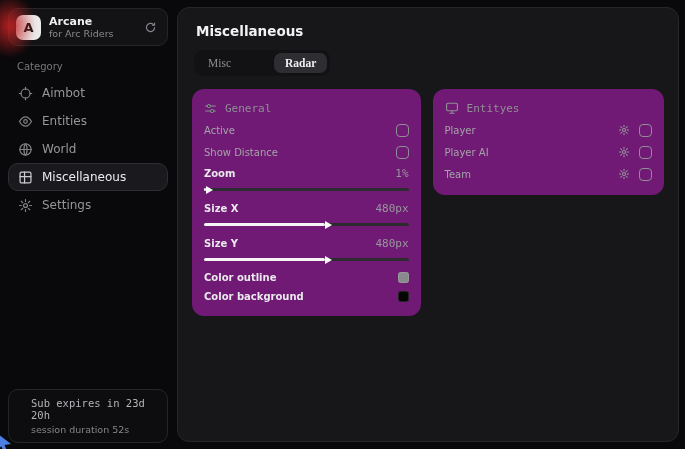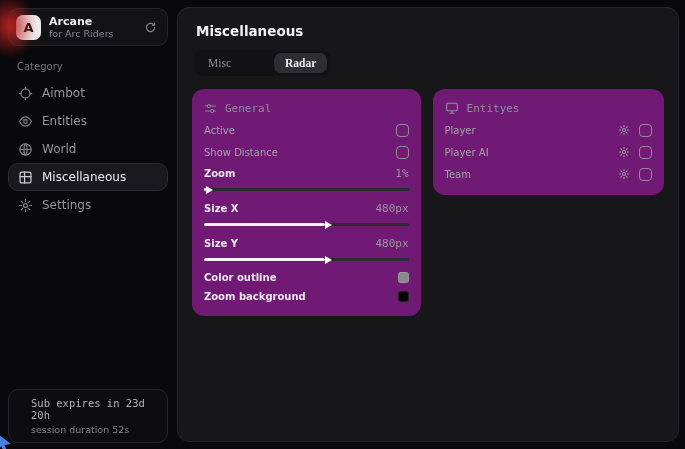--- a/index.html
+++ b/index.html
@@ -210,21 +210,21 @@
             <div class="slider-thumb"></div>
           </div>
         </div>
       </div>
 
       <div class="row" style="height:19px">
         <span class="row-label bright">Color outline</span>
         <span class="swatch" style="background: rgb(138, 138, 142);"></span>
       </div>
       <div class="row" style="height:19px">
-        <span class="row-label bright">Zoom background</span>
+        <span class="row-label bright">Color background</span>
         <span class="swatch" style="background: rgb(5, 5, 5);"></span>
       </div>
     </div>
 
     <div class="card card-entities">
       <div class="card-header mono">
         <span>
           <svg width="14" height="14" viewBox="0 0 16 16" fill="none" stroke="currentColor" stroke-width="1.3" stroke-linecap="round">
             <rect x="1.8" y="2.6" width="12.4" height="8.6" rx="1.4"></rect>
               <path d="M5.6 14h4.8M8 11.2V14"></path>

